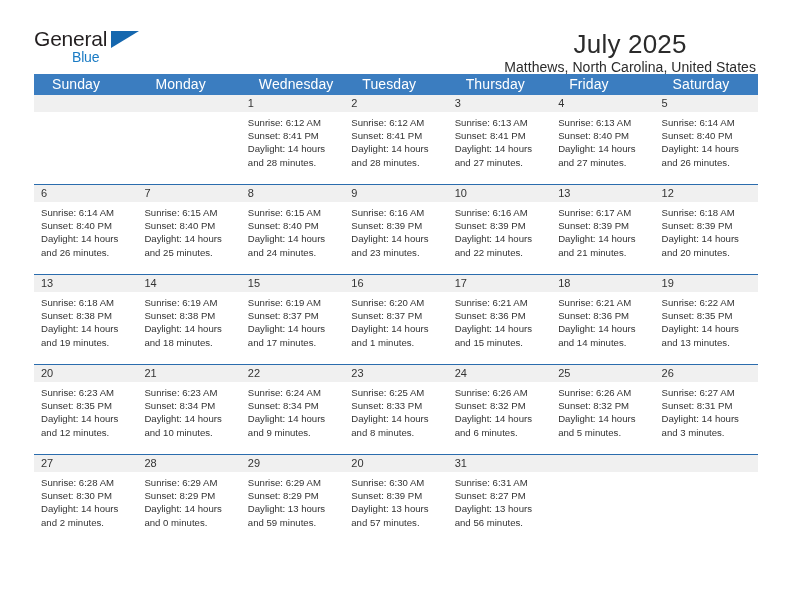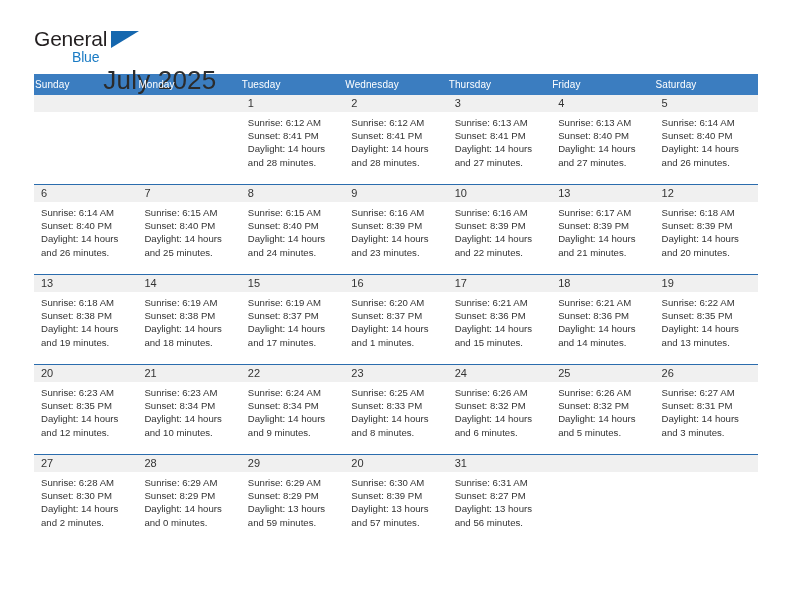--- a/index.html
+++ b/index.html
@@ -22,21 +22,20 @@
     position: relative;
   }
 
   
   .header {
     display: flex;
     align-items: flex-start;
     justify-content: space-between;
     padding: 28px 36px 0 34px;
     height: 74px;
-    flex-direction: column;
   }
 
   .logo {
     position: relative;
     width: 130px;
     height: 46px;
     line-height: 1;
   }
   .logo-general {
     font-size: 21px;
@@ -88,23 +87,23 @@
   }
 
   .weekday-row {
     display: grid;
     grid-template-columns: repeat(7, 1fr);
     background: #3b7dc0;
     height: 21px;
   }
   .weekday {
     color: #ffffff;
-    font-size: 10px;
+    font-size: 14px;
     line-height: 21px;
-    padding-left: 1px;
+    padding-left: 18px;
     letter-spacing: 0.1px;
     white-space: nowrap;
   }
 
   .week-row {
     position: relative;
     border-top: 1.4px solid #2b6cad;
   }
   .week-row:first-of-type { border-top: none; }
 
@@ -161,22 +160,22 @@
       <div class="cal-title">July 2025</div>
       <div class="cal-subtitle">Matthews, North Carolina, United States</div>
     </div>
 
   </div>
 
   <div class="calendar">
     <div class="weekday-row" id="weekday-row">
         <div class="weekday">Sunday</div>
         <div class="weekday">Monday</div>
+        <div class="weekday">Wednesday</div>
         <div class="weekday">Tuesday</div>
-        <div class="weekday">Wednesday</div>
         <div class="weekday">Thursday</div>
         <div class="weekday">Friday</div>
         <div class="weekday">Saturday</div>
       </div>
     <div id="weeks-container">
         <div class="week-row">
           <div class="daynum-band"></div>
           <div class="days">
             <div class="day-cell">
               <span class="day-num"></span>

